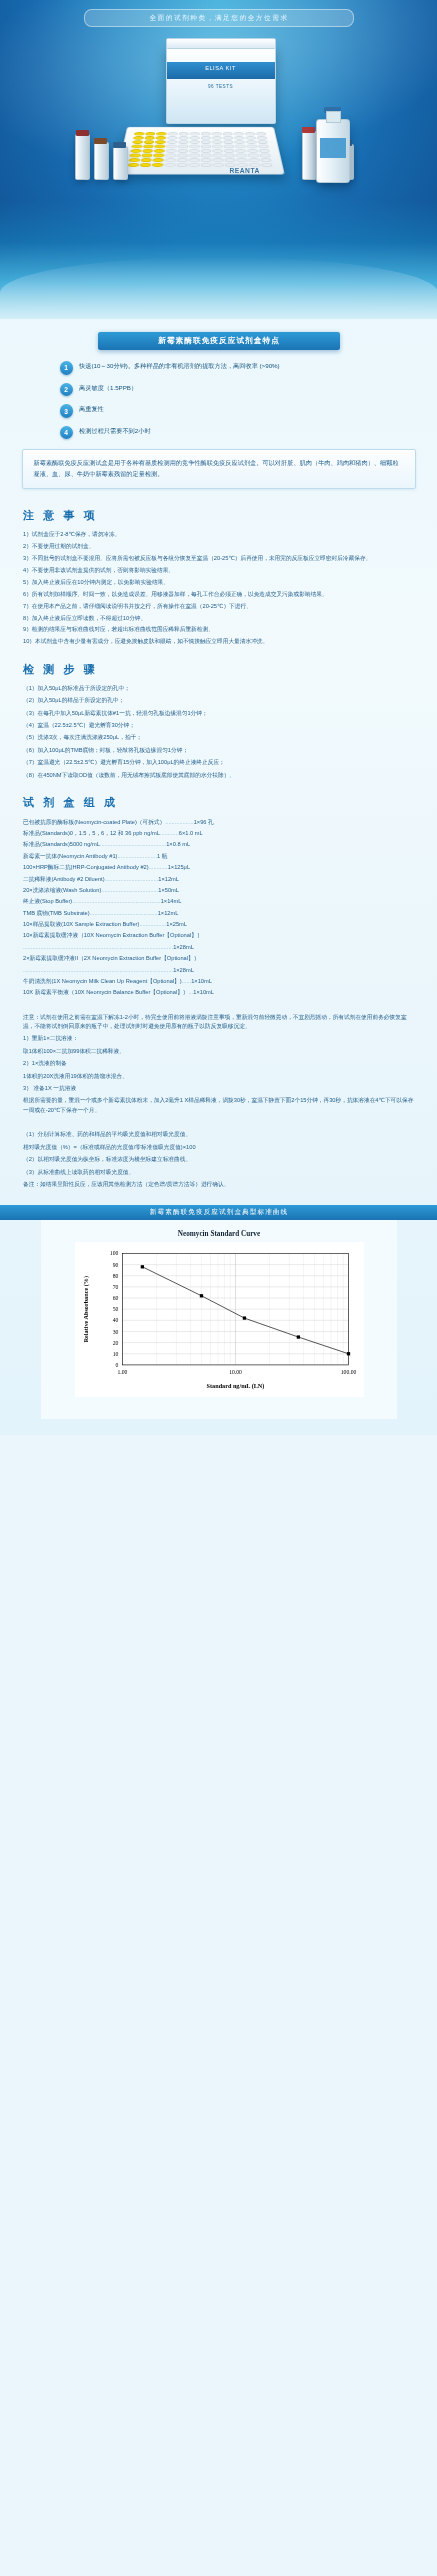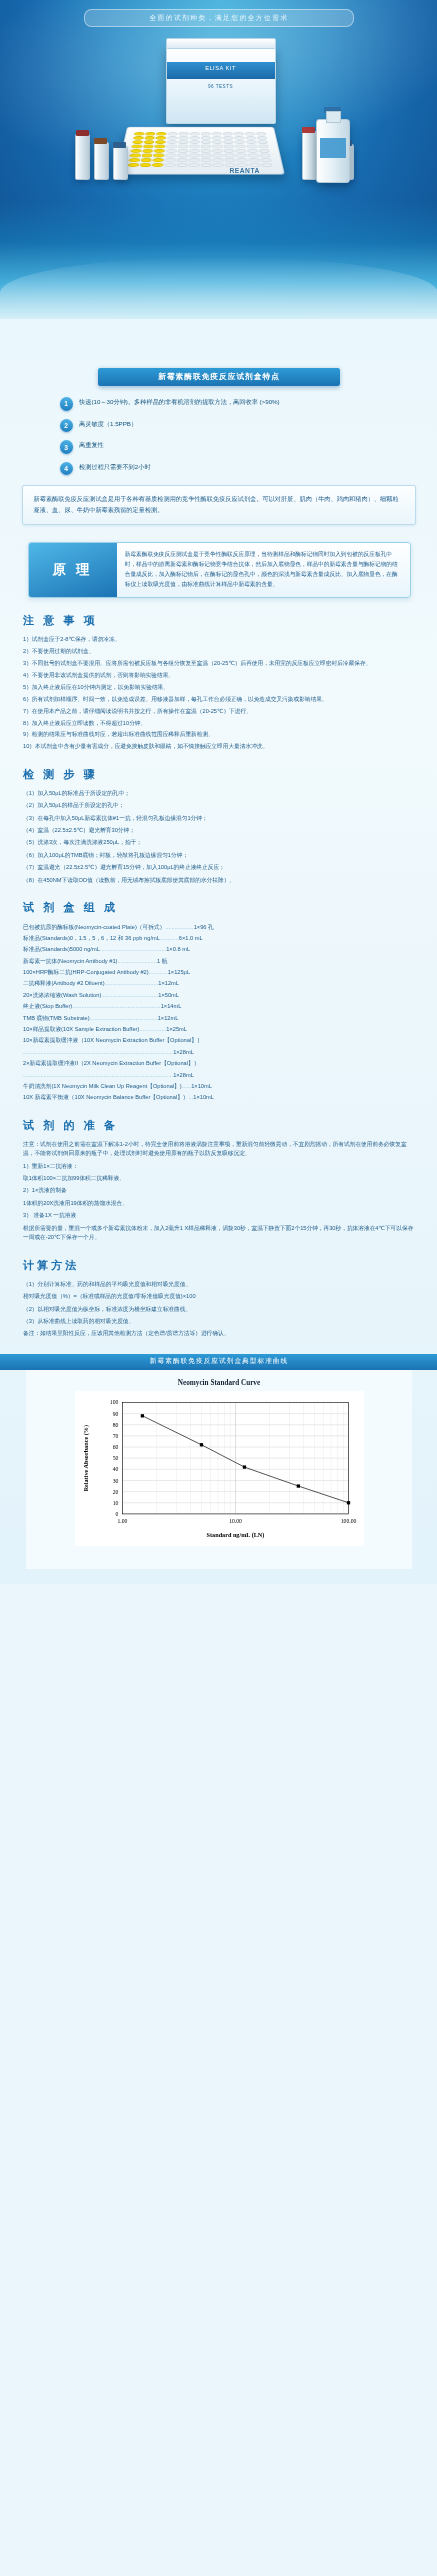--- a/index.html
+++ b/index.html
@@ -115,21 +115,20 @@
   }
   .band-title{
     margin:0 auto;width:242px;height:17.5px;border-radius:2.1px;
     background:linear-gradient(180deg,#2e9bd6,#1b73b3);
     color:#fff;font-size:7.7px;font-weight:bold;letter-spacing:1px;
     display:flex;align-items:center;justify-content:center;
     box-shadow:0 1.5px 4.1px rgba(20,90,150,.35);
   }
   .features{
     padding:13.4px 0 4.1px;
-    margin-top:36px;
   }
   .feat-list{margin:11.3px auto 0;width:319px;}
   .feat-row{display:flex;align-items:flex-start;margin-bottom:8.2px;}
   .feat-num{
     flex:0 0 13.4px;width:13.4px;height:13.4px;border-radius:50%;
     background:linear-gradient(180deg,#4cb3e6,#1f7fc0);
     color:#fff;font-size:6.7px;font-weight:bold;
     display:flex;align-items:center;justify-content:center;
     box-shadow:0 1px 2.1px rgba(20,90,150,.35);
   }
@@ -170,21 +169,21 @@
   .calc p{margin:0 0 3.1px;font-size:5.7px;line-height:9.3px;color:#235e8b;}
   .note-red{color:#c0392b;}
   
   .chart-band{
     margin:15.5px auto 0;width:438px;height:15.5px;
     background:linear-gradient(180deg,#2e9bd6,#1b73b3);
     color:#fff;font-size:6.7px;letter-spacing:1px;
     display:flex;align-items:center;justify-content:center;
   }
   .chart-wrap{
-    margin:0 auto;width:386px;padding:9.3px 0 20.6px;
+    margin:0 auto;width:356px;padding:9.3px 0 20.6px;
     background:#f4fbfe;
   }
   .chart-title{text-align:center;font-size:7.2px;font-weight:bold;color:#123; margin-bottom:4.1px;font-family:"Liberation Serif",serif;}
   .chart-box{margin:0 auto;width:289px;}
   svg text{font-family:"Liberation Serif",serif;}
   .footer-space{height:15.5px;}
 </style>
 </head>
 <body>
 
@@ -350,24 +349,20 @@
       </div>
       <div class="feat-row">
         <div class="feat-num">4</div>
         <div class="feat-txt">检测过程只需要不到2小时</div>
       </div>
     </div>
 
     <div class="intro-card">新霉素酶联免疫反应测试盒是用于各种有基质检测用的竞争性酶联免疫反应试剂盒。可以对肝脏、肌肉（牛肉、鸡肉和猪肉）、细颗粒凝液、血、尿、牛奶中新霉素残留的定量检测。</div>
   </div>
 
-  <div class="principle">
-    <div class="principle-left">原 理</div>
-    <div class="principle-right">新霉素酶联免疫反应测试盒是于竞争性酶联反应原理，当待测样品和酶标记物同时加入到包被的反应板孔中时，样品中的游离新霉素和酶标记物竞争结合抗体，然后加入底物显色，样品中的新霉素含量与酶标记物的结合量成反比，加入酶标记物后，在酶标记的显色孔中，颜色的深浅与新霉素含量成反比。加入底物显色，在酶标仪上读取吸光度值，由标准曲线计算样品中新霉素的含量。</div>
-  </div>
 
   <div class="block notes">
     <h2>注 意 事 项</h2>
     <p>1）试剂盒应于2-8℃保存，请勿冷冻。</p>
     <p>2）不要使用过期的试剂盒。</p>
     <p>3）不同批号的试剂盒不要混用。应将所需包被反应板与各组分恢复至室温（20-25℃）后再使用，未用完的反应板应立即密封后冷藏保存。</p>
     <p>4）不要使用非该试剂盒提供的试剂，否则将影响实验结果。</p>
     <p>5）加入终止液后应在10分钟内测定，以免影响实验结果。</p>
     <p>6）所有试剂加样顺序、时间一致，以免造成误差。用移液器加样，每孔工作台必须正确，以免造成交叉污染或影响结果。</p>
     <p>7）在使用本产品之前，请仔细阅读说明书并按之行，所有操作在室温（20-25℃）下进行。</p>
@@ -434,32 +429,30 @@
     </p>
     <p>
       <span>牛奶清洗剂(1X Neomycin Milk Clean Up Reagent【Optional】)</span><span class="dots">......</span><span>1×10mL</span>
     </p>
     <p>
       <span>10X 新霉素平衡液（10X Neomycin Balance Buffer【Optional】）</span><span class="dots">...</span><span>1×10mL</span>
     </p>
   </div>
 
   <div class="block prep">
-    <h2>试 剂 的 准 备</h2>
     <p>注意：试剂在使用之前需在室温下解冻1-2小时，待完全使用前将溶液涡旋注意事项，重新混匀前轻微晃动，不宜剧烈摇动，所有试剂在使用前务必恢复室温，不能将试剂倒回原来的瓶子中，处理试剂时时避免使用原有的瓶子以防反复吸移沉淀。</p>
     <p>1）重新1×二抗溶液：</p>
     <p>取1体积100×二抗加99体积二抗稀释液。</p>
     <p>2）1×洗液的制备</p>
     <p>1体积的20X洗液用19体积的蒸馏水混合。</p>
     <p>3）  准备1X 一抗溶液</p>
     <p>根据所需要的量，重混一个或多个新霉素抗体粉末，加入2毫升1 X样品稀释液，涡旋30秒，室温下静置下面2个15分钟，再30秒，抗体溶液在4℃下可以保存一周或在-20℃下保存一个月。</p>
   </div>
 
   <div class="block calc">
-    <h2>计算方法</h2>
     <p>（1）分别计算标准、药的和样品的平均吸光度值和相对吸光度值。</p>
     <p>相对吸光度值（%）=（标准或样品的光度值/零标准值吸光度值)×100</p>
     <p>（2）以相对吸光度值为纵坐标，标准浓度为横坐标建立标准曲线。</p>
     <p>（3）从标准曲线上读取药的相对吸光度值。</p>
     <p class="note-red">备注：如结果呈阳性反应，应该用其他检测方法（定色谱/质谱方法等）进行确认。</p>
   </div>
 
   <div class="chart-band">新霉素酶联免疫反应试剂盒典型标准曲线</div>
   <div class="chart-wrap">
     <div class="chart-title">Neomycin Standard Curve</div>

